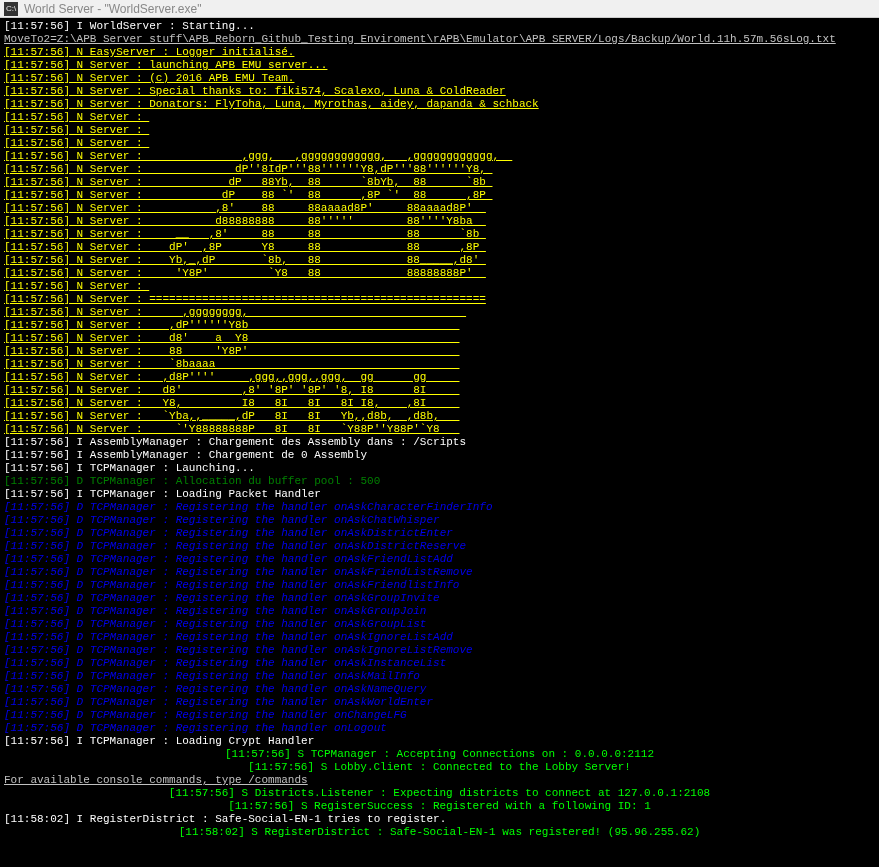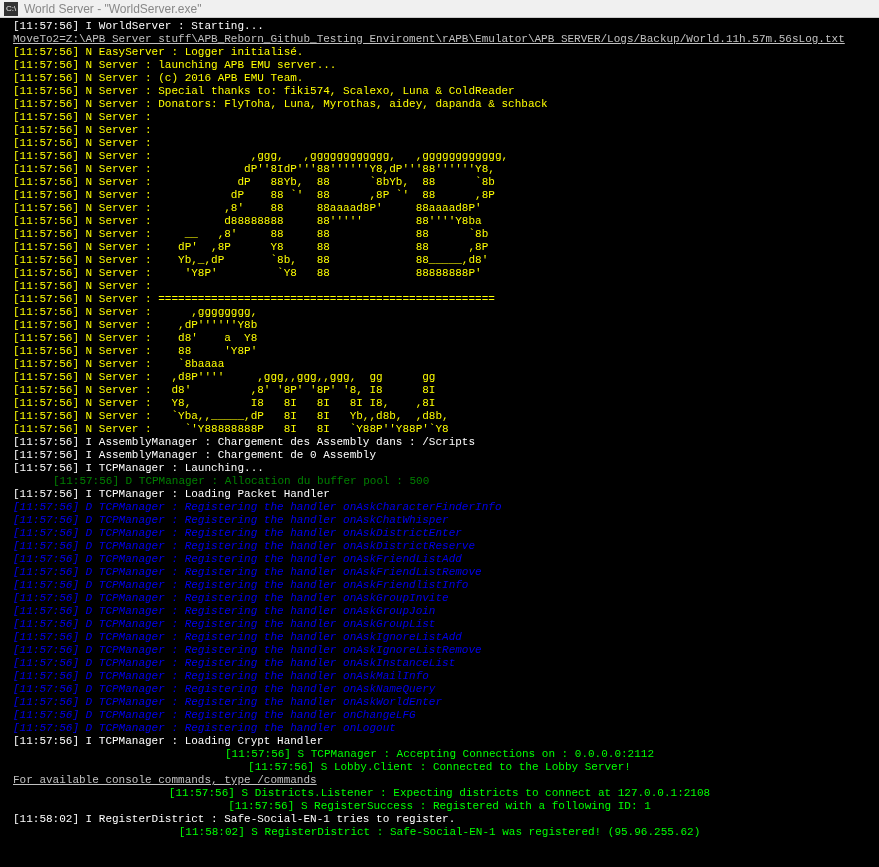--- a/index.html
+++ b/index.html
@@ -28,31 +28,31 @@
     height: 14px;
     background: #333;
     margin-right: 6px;
     display: flex;
     align-items: center;
     justify-content: center;
     font-size: 8px;
     color: #eee;
   }
   .console {
-    padding: 2px 13px;
+    padding: 2px 4px;
     line-height: 13px;
     white-space: pre;
   }
   .line { display: block; }
   .white { color: #ffffff; }
   .silver { color: #c0c0c0; text-decoration: underline; }
-  .yellow { color: #ffff00; }
+  .yellow { color: #ffff00; text-decoration: underline; }
   .green { color: #00ff00; text-align: center; }
   .blue { color: #0000ee; font-style: italic; }
-  .darkgreen { color: #008000; margin-left: 40px; }
+  .darkgreen { color: #008000; }
 </style>
 </head>
 <body>
 
 <div class="titlebar">
   <div class="icon">C:\</div>
   <span>World Server - "WorldServer.exe"</span>
 </div>
 
 <div class="console" id="console"><span class="line white">[11:57:56] I WorldServer : Starting...</span><span class="line silver">MoveTo2=Z:\APB Server stuff\APB_Reborn_Github_Testing Enviroment\rAPB\Emulator\APB SERVER/Logs/Backup/World.11h.57m.56sLog.txt</span><span class="line yellow">[11:57:56] N EasyServer : Logger initialisé.</span><span class="line yellow">[11:57:56] N Server : launching APB EMU server...</span><span class="line yellow">[11:57:56] N Server : (c) 2016 APB EMU Team.</span><span class="line yellow">[11:57:56] N Server : Special thanks to: fiki574, Scalexo, Luna &amp; ColdReader</span><span class="line yellow">[11:57:56] N Server : Donators: FlyToha, Luna, Myrothas, aidey, dapanda &amp; schback</span><span class="line yellow">[11:57:56] N Server : </span><span class="line yellow">[11:57:56] N Server : </span><span class="line yellow">[11:57:56] N Server : </span><span class="line yellow">[11:57:56] N Server :               ,ggg,   ,gggggggggggg,   ,gggggggggggg,  </span><span class="line yellow">[11:57:56] N Server :              dP''8IdP'''88''''''Y8,dP'''88''''''Y8, </span><span class="line yellow">[11:57:56] N Server :             dP   88Yb,  88      `8bYb,  88      `8b </span><span class="line yellow">[11:57:56] N Server :            dP    88 `'  88      ,8P `'  88      ,8P </span><span class="line yellow">[11:57:56] N Server :           ,8'    88     88aaaad8P'     88aaaad8P'  </span><span class="line yellow">[11:57:56] N Server :           d88888888     88'''''        88''''Y8ba  </span><span class="line yellow">[11:57:56] N Server :     __   ,8'     88     88             88      `8b </span><span class="line yellow">[11:57:56] N Server :    dP'  ,8P      Y8     88             88      ,8P </span><span class="line yellow">[11:57:56] N Server :    Yb,_,dP       `8b,   88             88_____,d8' </span><span class="line yellow">[11:57:56] N Server :     'Y8P'         `Y8   88             88888888P'  </span><span class="line yellow">[11:57:56] N Server : </span><span class="line yellow">[11:57:56] N Server : ===================================================</span><span class="line yellow">[11:57:56] N Server :      ,gggggggg,                                 </span><span class="line yellow">[11:57:56] N Server :    ,dP''''''Y8b                                </span><span class="line yellow">[11:57:56] N Server :    d8'    a  Y8                                </span><span class="line yellow">[11:57:56] N Server :    88     'Y8P'                                </span><span class="line yellow">[11:57:56] N Server :    `8baaaa                                     </span><span class="line yellow">[11:57:56] N Server :   ,d8P''''     ,ggg,,ggg,,ggg,  gg      gg     </span><span class="line yellow">[11:57:56] N Server :   d8'         ,8' '8P' '8P' '8, I8      8I     </span><span class="line yellow">[11:57:56] N Server :   Y8,         I8   8I   8I   8I I8,    ,8I     </span><span class="line yellow">[11:57:56] N Server :   `Yba,,_____,dP   8I   8I   Yb,,d8b,  ,d8b,   </span><span class="line yellow">[11:57:56] N Server :     `'Y88888888P   8I   8I   `Y88P''Y88P'`Y8   </span><span class="line white">[11:57:56] I AssemblyManager : Chargement des Assembly dans : /Scripts</span><span class="line white">[11:57:56] I AssemblyManager : Chargement de 0 Assembly</span><span class="line white">[11:57:56] I TCPManager : Launching...</span><span class="line darkgreen">[11:57:56] D TCPManager : Allocation du buffer pool : 500</span><span class="line white">[11:57:56] I TCPManager : Loading Packet Handler</span><span class="line blue">[11:57:56] D TCPManager : Registering the handler onAskCharacterFinderInfo</span><span class="line blue">[11:57:56] D TCPManager : Registering the handler onAskChatWhisper</span><span class="line blue">[11:57:56] D TCPManager : Registering the handler onAskDistrictEnter</span><span class="line blue">[11:57:56] D TCPManager : Registering the handler onAskDistrictReserve</span><span class="line blue">[11:57:56] D TCPManager : Registering the handler onAskFriendListAdd</span><span class="line blue">[11:57:56] D TCPManager : Registering the handler onAskFriendListRemove</span><span class="line blue">[11:57:56] D TCPManager : Registering the handler onAskFriendlistInfo</span><span class="line blue">[11:57:56] D TCPManager : Registering the handler onAskGroupInvite</span><span class="line blue">[11:57:56] D TCPManager : Registering the handler onAskGroupJoin</span><span class="line blue">[11:57:56] D TCPManager : Registering the handler onAskGroupList</span><span class="line blue">[11:57:56] D TCPManager : Registering the handler onAskIgnoreListAdd</span><span class="line blue">[11:57:56] D TCPManager : Registering the handler onAskIgnoreListRemove</span><span class="line blue">[11:57:56] D TCPManager : Registering the handler onAskInstanceList</span><span class="line blue">[11:57:56] D TCPManager : Registering the handler onAskMailInfo</span><span class="line blue">[11:57:56] D TCPManager : Registering the handler onAskNameQuery</span><span class="line blue">[11:57:56] D TCPManager : Registering the handler onAskWorldEnter</span><span class="line blue">[11:57:56] D TCPManager : Registering the handler onChangeLFG</span><span class="line blue">[11:57:56] D TCPManager : Registering the handler onLogout</span><span class="line white">[11:57:56] I TCPManager : Loading Crypt Handler</span><span class="line green">[11:57:56] S TCPManager : Accepting Connections on : 0.0.0.0:2112</span><span class="line green">[11:57:56] S Lobby.Client : Connected to the Lobby Server!</span><span class="line silver"></span><span class="line silver">For available console commands, type /commands</span><span class="line green">[11:57:56] S Districts.Listener : Expecting districts to connect at 127.0.0.1:2108</span><span class="line silver"></span><span class="line green">[11:57:56] S RegisterSuccess : Registered with a following ID: 1</span><span class="line white">[11:58:02] I RegisterDistrict : Safe-Social-EN-1 tries to register.</span><span class="line green">[11:58:02] S RegisterDistrict : Safe-Social-EN-1 was registered! (95.96.255.62)</span></div>

